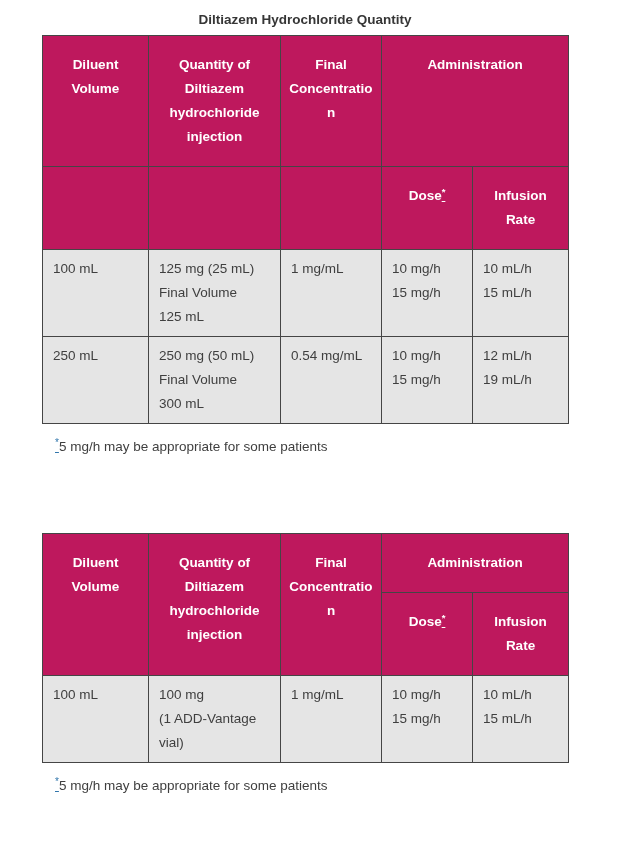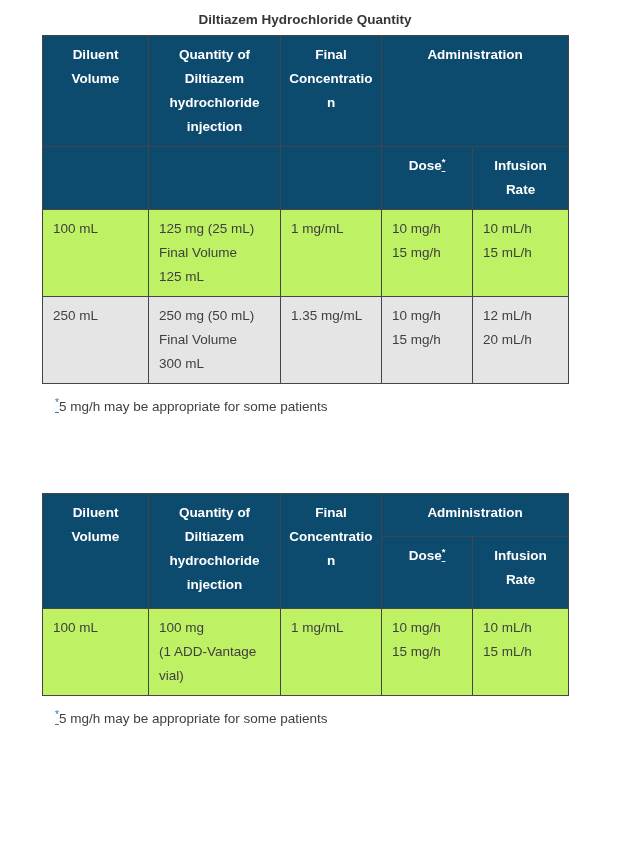--- a/index.html
+++ b/index.html
@@ -34,33 +34,33 @@
   table.data-table th,
   table.data-table td {
     border: 1px solid #454545;
     vertical-align: top;
     line-height: 24px;
     box-sizing: border-box;
     overflow-wrap: break-word;
     word-wrap: break-word;
   }
   table.data-table th {
-    background: #0c4a6e;
+    background: #be185d;
     color: #ffffff;
     font-weight: 700;
     text-align: center;
-    padding: 7px 8px;
+    padding: 17px 8px;
   }
   table.data-table td {
     padding: 7px 10px;
     text-align: left;
     background: #e5e5e5;
     white-space: pre-line;
   }
-  tr.row-alt td { background: #bef264; }
+  tr.row-alt td { background: #e5e5e5; }
   .t1 tr.hr1 { height: 110px; }
   .t1 tr.hr2 { height: 62px; }
   .t1 tr.dr  { height: 87px; }
   .t2 tr.hr1 { height: 43px; }
   .t2 tr.hr2 { height: 72px; }
   .t2 tr.dr  { height: 85px; }
   .hdr-fn {
     color: #ffffff;
     text-decoration: underline;
     cursor: pointer;
@@ -130,25 +130,25 @@
           <td>10 mg/h
 15 mg/h</td>
           <td>10 mL/h
 15 mL/h</td>
         </tr>
         <tr class="dr">
           <td>250 mL</td>
           <td>250 mg (50 mL)
 Final Volume
 300 mL</td>
-          <td>1.35 mg/mL</td>
+          <td>0.54 mg/mL</td>
           <td>10 mg/h
 15 mg/h</td>
           <td>12 mL/h
-20 mL/h</td>
+19 mL/h</td>
         </tr>
       </tbody>
     </table>
 
     <div class="footnote">
       <a class="fn-marker"><sup>*</sup></a><span class="fn-text">5 mg/h may be appropriate for some patients</span>
     </div>
   </div>
 
   <div class="block-gap"></div>

